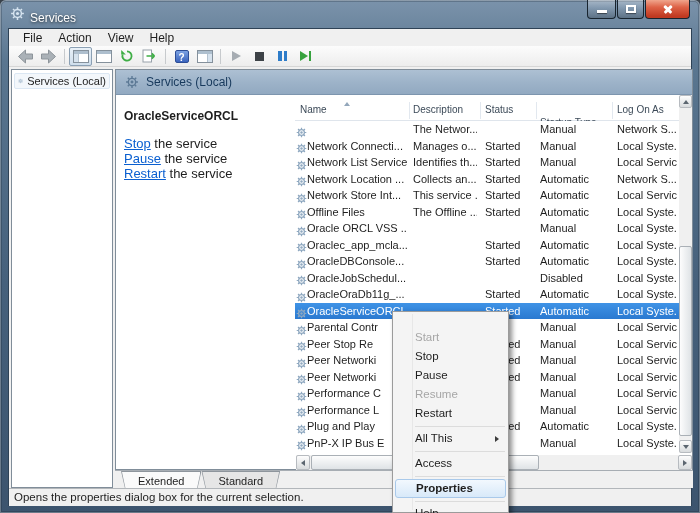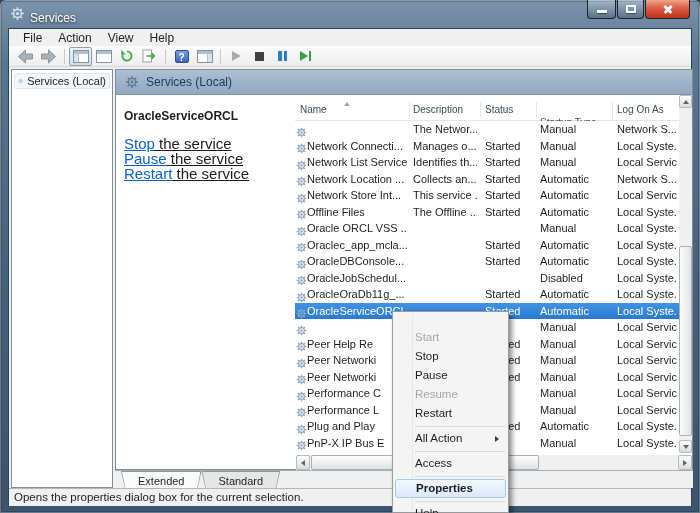--- a/index.html
+++ b/index.html
@@ -62,21 +62,21 @@
   
   .right-panel { left:115px; top:69px; width:578px; height:401px; background:#fff; border:1px solid #808d99; }
   .view-header { left:116px; top:70px; width:576px; height:25px;
     background:linear-gradient(#adc0d3,#9cb2c8 55%, #92a9c1); border-bottom:1px solid #7d95ae;
     font-size:12px; color:#17395c; line-height:25px; padding-left:30px; }
   .vh-icon { position:absolute; left:125px; top:75px; width:14px; height:14px; }
 
   
   .ext-pane { left:117px; top:96px; width:177px; height:373px; background:#fff; }
   .ext-title { position:absolute; left:7px; top:13px; font-size:12px; font-weight:bold; color:#1e1e1e; }
-  .ext-actions { position:absolute; left:7px; top:40px; font-size:15px; color:#1e1e1e;text-decoration:underline; }
+  .ext-actions { position:absolute; left:7px; top:40px; font-size:13px; color:#1e1e1e; }
   .svc-action { line-height:15px; white-space:nowrap; }
   .svc-action a { color:#0a5fd0; text-decoration:underline; cursor:pointer; }
 
   
   .lv-header { left:295px; top:100px; width:384px; height:21px; background:#fff; border-bottom:1px solid #dfe5ec; font-size:10px; color:#3c4a58; }
   .hcell { position:absolute; top:0; height:20px; line-height:20px; white-space:nowrap; overflow:hidden; }
   .hsep { position:absolute; top:2px; height:17px; width:1px; background:#e2e8ef; }
   .sort-arrow { position:absolute; left:49px; top:2px; width:0; height:0;
     border-left:3.5px solid transparent; border-right:3.5px solid transparent; border-bottom:4px solid #93a7bb; }
   .lv-rows { left:295px; top:121px; width:384px; height:334px; overflow:hidden; background:#fff; }
@@ -479,36 +479,37 @@
       <div class="lv-row">
         <span class="svc-gear">
           <svg width="11" height="11" viewBox="0 0 16 16">
             <g fill="none" stroke="#8fa8c0" stroke-width="1.8">
               <circle cx="8" cy="8" r="4.2"></circle>
               <path d="M8 1v2.4M8 12.6V15M1 8h2.4M12.6 8H15M3 3l1.8 1.8M11.2 11.2 13 13M13 3l-1.8 1.8M4.8 11.2 3 13"></path>
             </g>
             <circle cx="8" cy="8" r="1.8" fill="#8fa8c0"></circle>
           </svg>
         </span>
-        <span class="cell c-desc"></span>
-        <span class="cell c-status"></span>
-        <span class="cell c-startup">Manual</span>
-        <span class="cell c-logon">Local Service</span>
-      </div>
-      <div class="lv-row">
-        <span class="svc-gear">
-          <svg width="11" height="11" viewBox="0 0 16 16">
-            <g fill="none" stroke="#8fa8c0" stroke-width="1.8">
-              <circle cx="8" cy="8" r="4.2"></circle>
-              <path d="M8 1v2.4M8 12.6V15M1 8h2.4M12.6 8H15M3 3l1.8 1.8M11.2 11.2 13 13M13 3l-1.8 1.8M4.8 11.2 3 13"></path>
-            </g>
-            <circle cx="8" cy="8" r="1.8" fill="#8fa8c0"></circle>
-          </svg>
-        </span>
-        <span class="cell c-name">Peer Help Re</span>
+        <span class="cell c-name">Parental Contr</span>
+        <span class="cell c-desc"></span>
+        <span class="cell c-status"></span>
+        <span class="cell c-startup">Manual</span>
+        <span class="cell c-logon">Local Service</span>
+      </div>
+      <div class="lv-row">
+        <span class="svc-gear">
+          <svg width="11" height="11" viewBox="0 0 16 16">
+            <g fill="none" stroke="#8fa8c0" stroke-width="1.8">
+              <circle cx="8" cy="8" r="4.2"></circle>
+              <path d="M8 1v2.4M8 12.6V15M1 8h2.4M12.6 8H15M3 3l1.8 1.8M11.2 11.2 13 13M13 3l-1.8 1.8M4.8 11.2 3 13"></path>
+            </g>
+            <circle cx="8" cy="8" r="1.8" fill="#8fa8c0"></circle>
+          </svg>
+        </span>
+        <span class="cell c-name">Peer Stop Re</span>
         <span class="cell c-desc"></span>
         <span class="cell c-status">Started</span>
         <span class="cell c-startup">Manual</span>
         <span class="cell c-logon">Local Service</span>
       </div>
       <div class="lv-row">
         <span class="svc-gear">
           <svg width="11" height="11" viewBox="0 0 16 16">
             <g fill="none" stroke="#8fa8c0" stroke-width="1.8">
               <circle cx="8" cy="8" r="4.2"></circle>
@@ -652,21 +653,21 @@
     <span>Opens the properties dialog box for the current selection.</span>
   </div>
 
   <div class="abs ctx">
     <div class="mi disabled">Start</div>
       <div class="mi">Stop</div>
       <div class="mi">Pause</div>
       <div class="mi disabled">Resume</div>
       <div class="mi">Restart</div>
       <div class="mi separator"></div>
-      <div class="mi submenu">All Action</div>
+      <div class="mi submenu">All This</div>
       <div class="mi separator"></div>
       <div class="mi">Access</div>
       <div class="mi separator"></div>
       <div class="mi highlighted">Properties</div>
       <div class="mi separator"></div>
       <div class="mi">Help</div>
   </div>
 
 </div>
 

